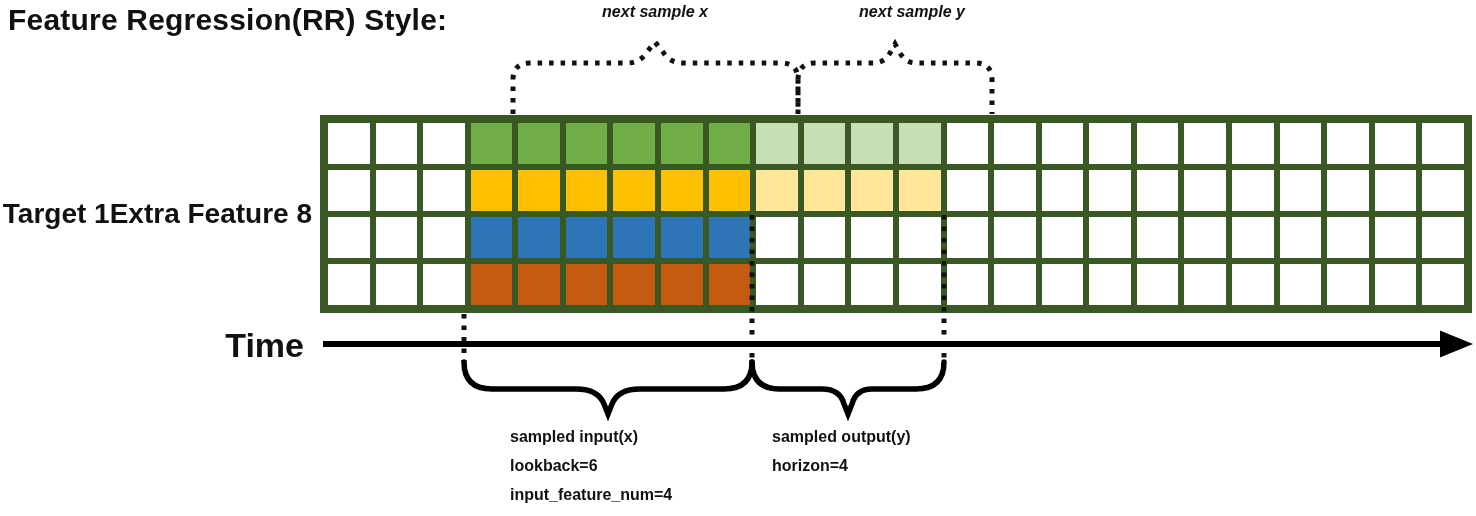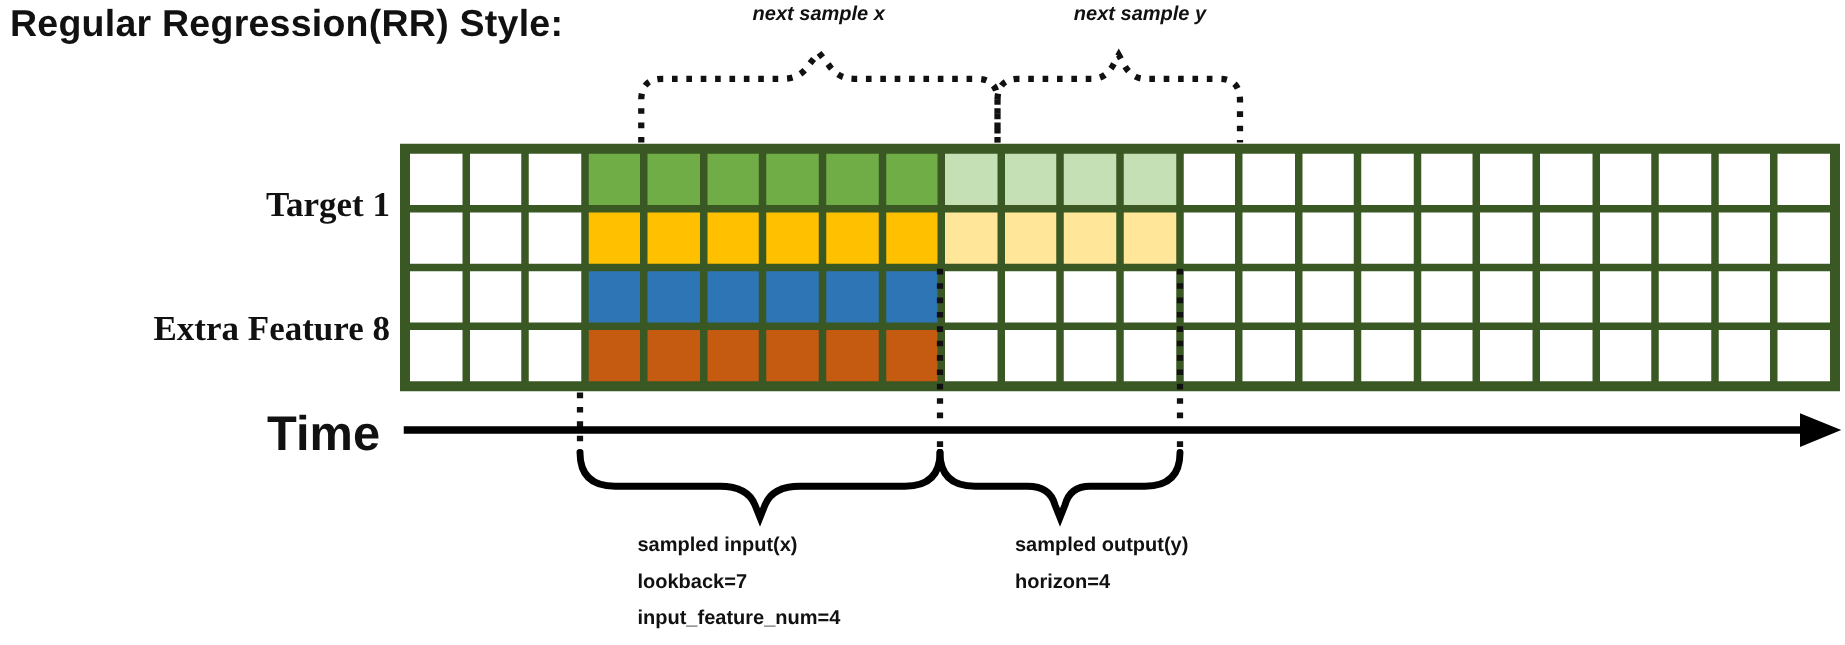--- a/index.html
+++ b/index.html
@@ -6,21 +6,21 @@
   #canvas{
     position:relative;width:1476px;height:516px;background:#ffffff;overflow:hidden;
     font-family:"Liberation Sans", sans-serif;color:#111;
   }
   .title{
     position:absolute;left:8px;top:0px;font-size:30px;font-weight:bold;
     letter-spacing:.2px;line-height:40px;white-space:nowrap;
   }
   .row-labels{
     position:absolute;left:0;top:115px;width:312px;height:198px;
-    display:flex;flex-direction:column;font-family:Liberation Serif, serif;
+    display:flex;
   }
   .row-label{
     flex:1;display:flex;align-items:center;justify-content:flex-end;
     font-size:28px;font-weight:bold;white-space:nowrap;
   }
   .sample-grid{
     position:absolute;left:320px;top:115px;width:1152px;height:198px;
     box-sizing:border-box;display:grid;
     grid-template-columns:repeat(24,1fr);grid-template-rows:repeat(4,1fr);
     gap:6px;padding:8px;
@@ -28,34 +28,34 @@
   .cell{background:#ffffff;}
   .overlay{position:absolute;left:0;top:0;pointer-events:none;}
   .anno-label{
     position:absolute;top:3px;transform:translateX(-50%);
     font-size:16px;font-style:italic;font-weight:600;white-space:nowrap;
   }
   .anno-x{left:655px;}
   .anno-y{left:895px;margin-left:17px;}
   .time-label{
     position:absolute;left:180px;top:326px;width:124px;text-align:right;
-    font-size:39px;font-weight:bold;
+    font-size:34px;font-weight:bold;
   }
   .callout{
     position:absolute;top:422px;font-size:16px;line-height:29px;white-space:nowrap;font-weight:bold;
   }
   .callout-input{left:510px;}
-  .callout-output{left:812px;}
+  .callout-output{left:772px;}
 </style>
 </head>
 <body>
 
 <div id="canvas">
 
-  <div class="title">Regular Regression(RR) Style:</div>
+  <div class="title">Feature Regression(RR) Style:</div>
 
   <div class="anno-label anno-x">next sample x</div>
   <div class="anno-label anno-y">next sample y</div>
 
   <div class="row-labels">
       <div class="row-label">Target 1</div>
       <div class="row-label">Extra Feature 8</div>
     </div>
 
   <div class="sample-grid" style="background: rgb(58, 88, 36);">
@@ -172,21 +172,21 @@
 
     <path d="M 464 362 Q 464 389 492 389 L 576 389 Q 598 389 604 404 L 608 414 L 612 404 Q 618 389 640 389 L 724 389 Q 752 389 752 362" fill="none" stroke="#000000" stroke-width="5.5" stroke-linecap="round"></path>
 
     <path d="M 752 362 Q 752 389 780 389 L 822 389 Q 840 389 844 404 L 848 414 L 852 404 Q 856 389 872 389 L 916 389 Q 944 389 944 362" fill="none" stroke="#000000" stroke-width="5.5" stroke-linecap="round"></path>
   </svg>
 
   <div class="time-label">Time</div>
 
   <div class="callout callout-input">
     <div>sampled input(x)</div>
-    <div>lookback=7</div>
+    <div>lookback=6</div>
     <div>input_feature_num=4</div>
   </div>
 
   <div class="callout callout-output">
     <div>sampled output(y)</div>
     <div>horizon=4</div>
   </div>
 
 </div>
 

